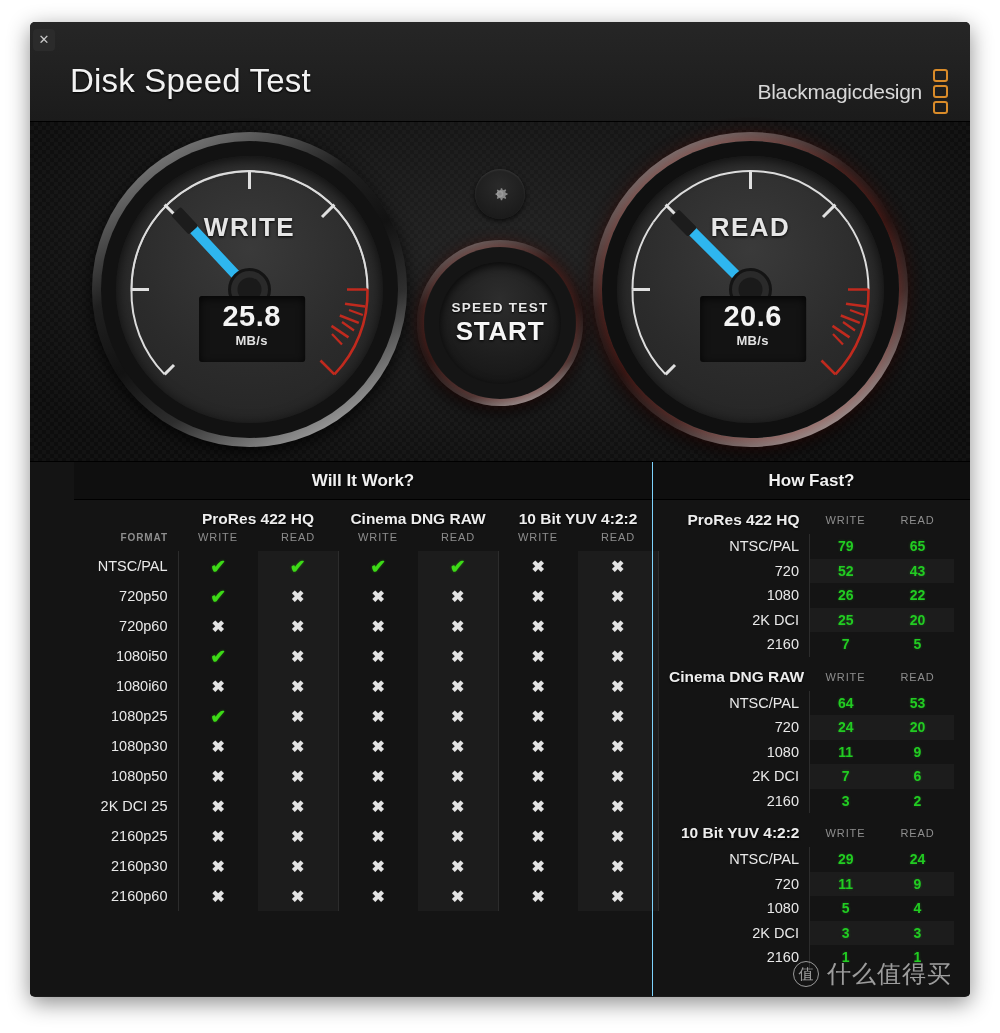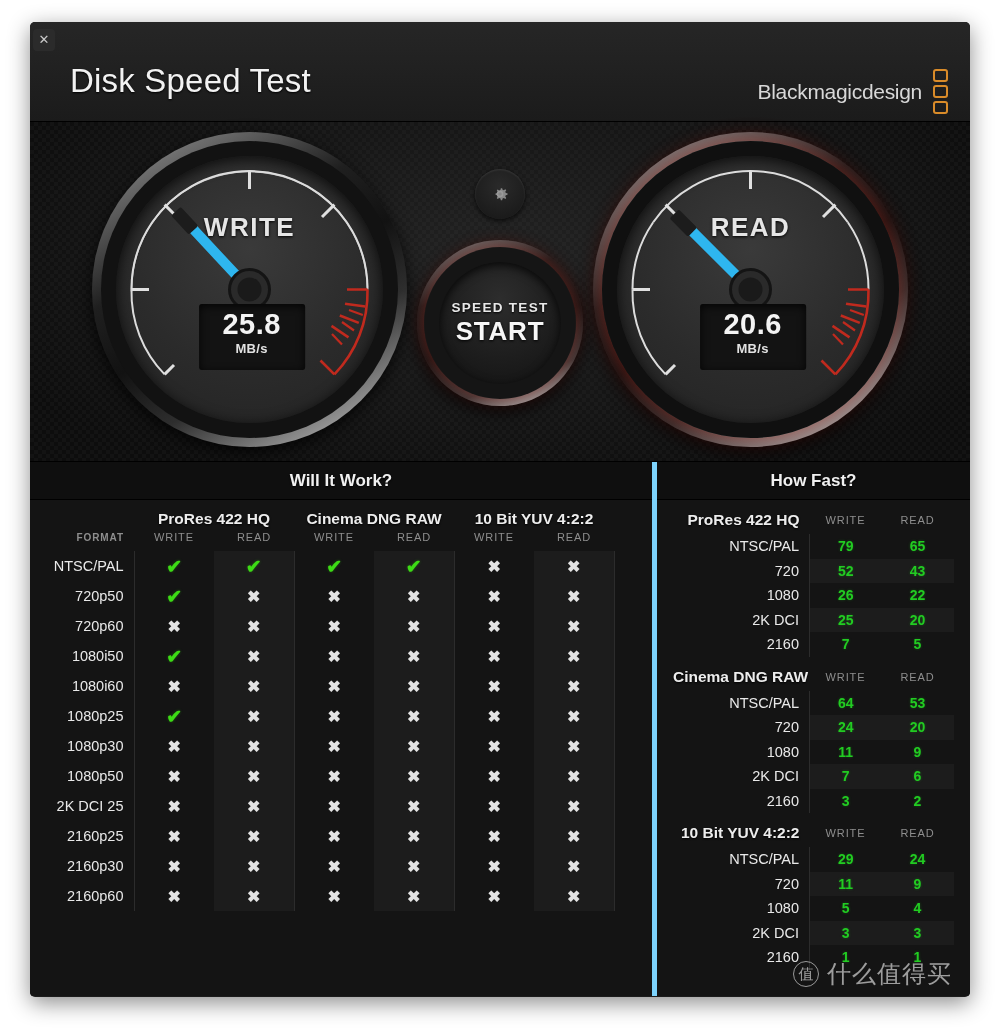--- a/index.html
+++ b/index.html
@@ -122,21 +122,21 @@
     top: 56px; left: 0; right: 0;
     text-align: center;
     font-size: 26px;
     font-weight: bold;
     letter-spacing: 1.5px;
     color: #e6e6e6;
     text-shadow: 0 1px 3px #000;
   }
   .gauge-readout {
     position: absolute;
-    left: 50%; top: 148px;
+    left: 50%; top: 140px;
     transform: translateX(-48%);
     width: 106px; height: 66px;
     background: #131313;
     border-radius: 3px;
     box-shadow: inset 0 2px 8px rgba(0,0,0,.85);
     text-align: center;
   }
   .gauge-value {
     margin-top: 4px;
     font-size: 29px;
@@ -206,22 +206,22 @@
     text-align: center;
   }
 
   
   #bottom {
     position: relative;
     height: 534px;
     display: flex;
     background: #141414;
   }
-  #panel-left  { width: 622px; position: relative; }
-  #panel-right { flex: 1; position: relative; border-left: 5px solid #7dd3fc; }
+  #panel-left  { width: 622px; position: relative; padding-left: 44px; }
+  #panel-right { flex: 1; position: relative; border-left: 1px solid #7dd3fc; }
 
   .panel-title {
     height: 38px;
     line-height: 38px;
     text-align: center;
     font-size: 17px;
     font-weight: bold;
     color: #f0f0f0;
     background: #0f0f0f;
     border-bottom: 1px solid #000;

